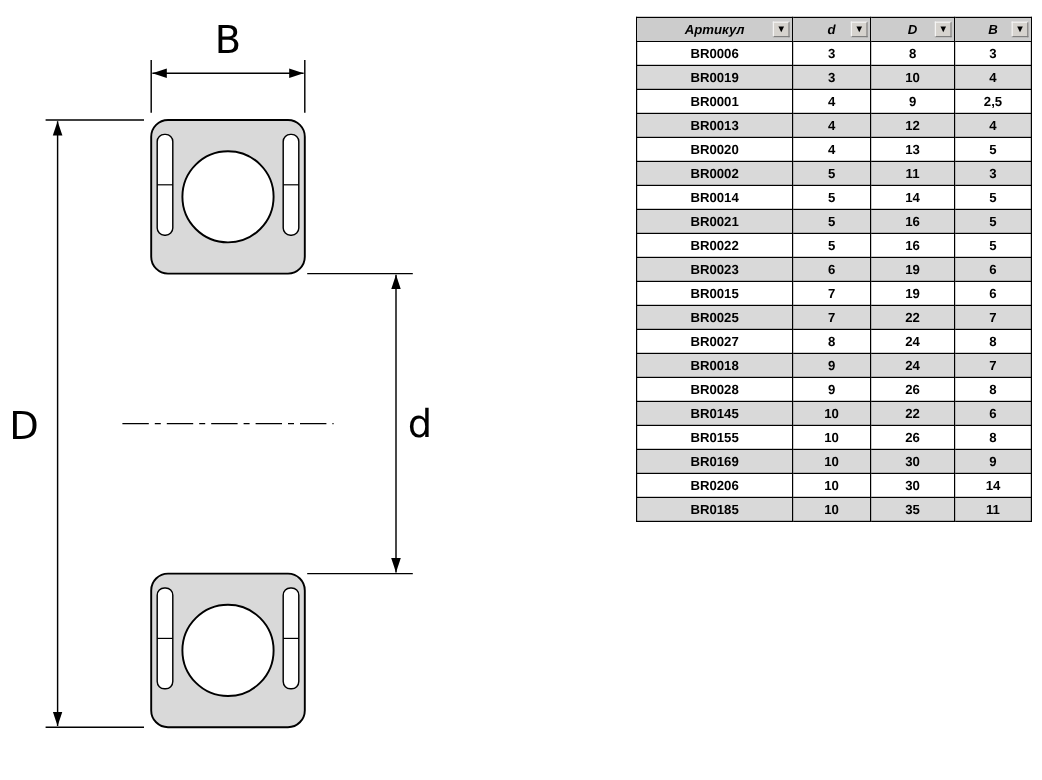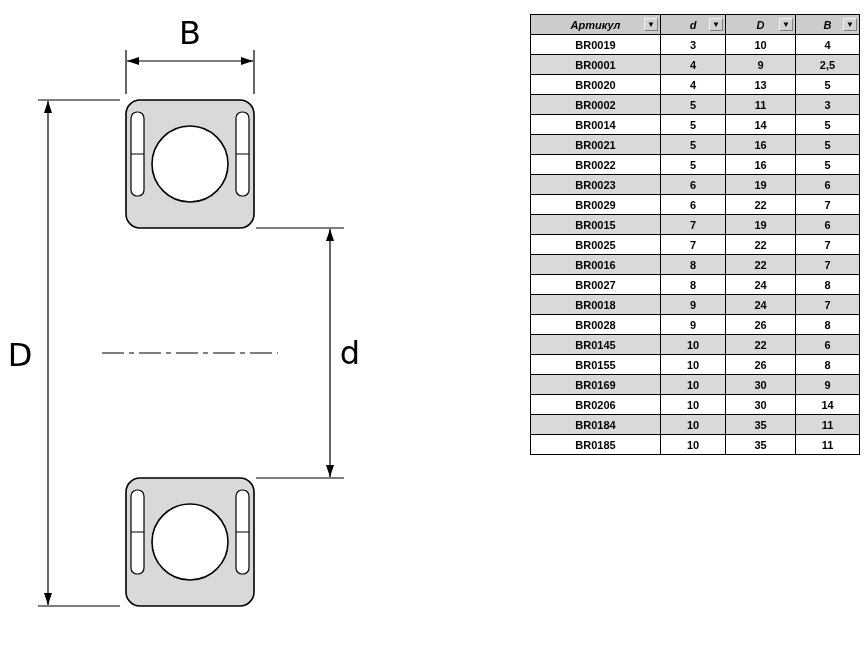--- a/index.html
+++ b/index.html
@@ -112,32 +112,44 @@
           <span class="filter-btn">▼</span>
         </th>
         <th>
           <span class="th-label">B</span>
           <span class="filter-btn">▼</span>
         </th>
       </tr>
     </thead>
     <tbody>
         <tr>
+          <td>BR0006</td>
+          <td>3</td>
+          <td>8</td>
+          <td>3</td>
+        </tr>
+        <tr>
           <td>BR0019</td>
           <td>3</td>
           <td>10</td>
           <td>4</td>
         </tr>
         <tr>
           <td>BR0001</td>
           <td>4</td>
           <td>9</td>
           <td>2,5</td>
         </tr>
         <tr>
+          <td>BR0013</td>
+          <td>4</td>
+          <td>12</td>
+          <td>4</td>
+        </tr>
+        <tr>
           <td>BR0020</td>
           <td>4</td>
           <td>13</td>
           <td>5</td>
         </tr>
         <tr>
           <td>BR0002</td>
           <td>5</td>
           <td>11</td>
           <td>3</td>
@@ -160,40 +172,28 @@
           <td>16</td>
           <td>5</td>
         </tr>
         <tr>
           <td>BR0023</td>
           <td>6</td>
           <td>19</td>
           <td>6</td>
         </tr>
         <tr>
-          <td>BR0029</td>
-          <td>6</td>
-          <td>22</td>
-          <td>7</td>
-        </tr>
-        <tr>
           <td>BR0015</td>
           <td>7</td>
           <td>19</td>
           <td>6</td>
         </tr>
         <tr>
           <td>BR0025</td>
           <td>7</td>
-          <td>22</td>
-          <td>7</td>
-        </tr>
-        <tr>
-          <td>BR0016</td>
-          <td>8</td>
           <td>22</td>
           <td>7</td>
         </tr>
         <tr>
           <td>BR0027</td>
           <td>8</td>
           <td>24</td>
           <td>8</td>
         </tr>
         <tr>
@@ -224,26 +224,20 @@
           <td>BR0169</td>
           <td>10</td>
           <td>30</td>
           <td>9</td>
         </tr>
         <tr>
           <td>BR0206</td>
           <td>10</td>
           <td>30</td>
           <td>14</td>
-        </tr>
-        <tr>
-          <td>BR0184</td>
-          <td>10</td>
-          <td>35</td>
-          <td>11</td>
         </tr>
         <tr>
           <td>BR0185</td>
           <td>10</td>
           <td>35</td>
           <td>11</td>
         </tr>
       </tbody>
   </table>
 </div>

